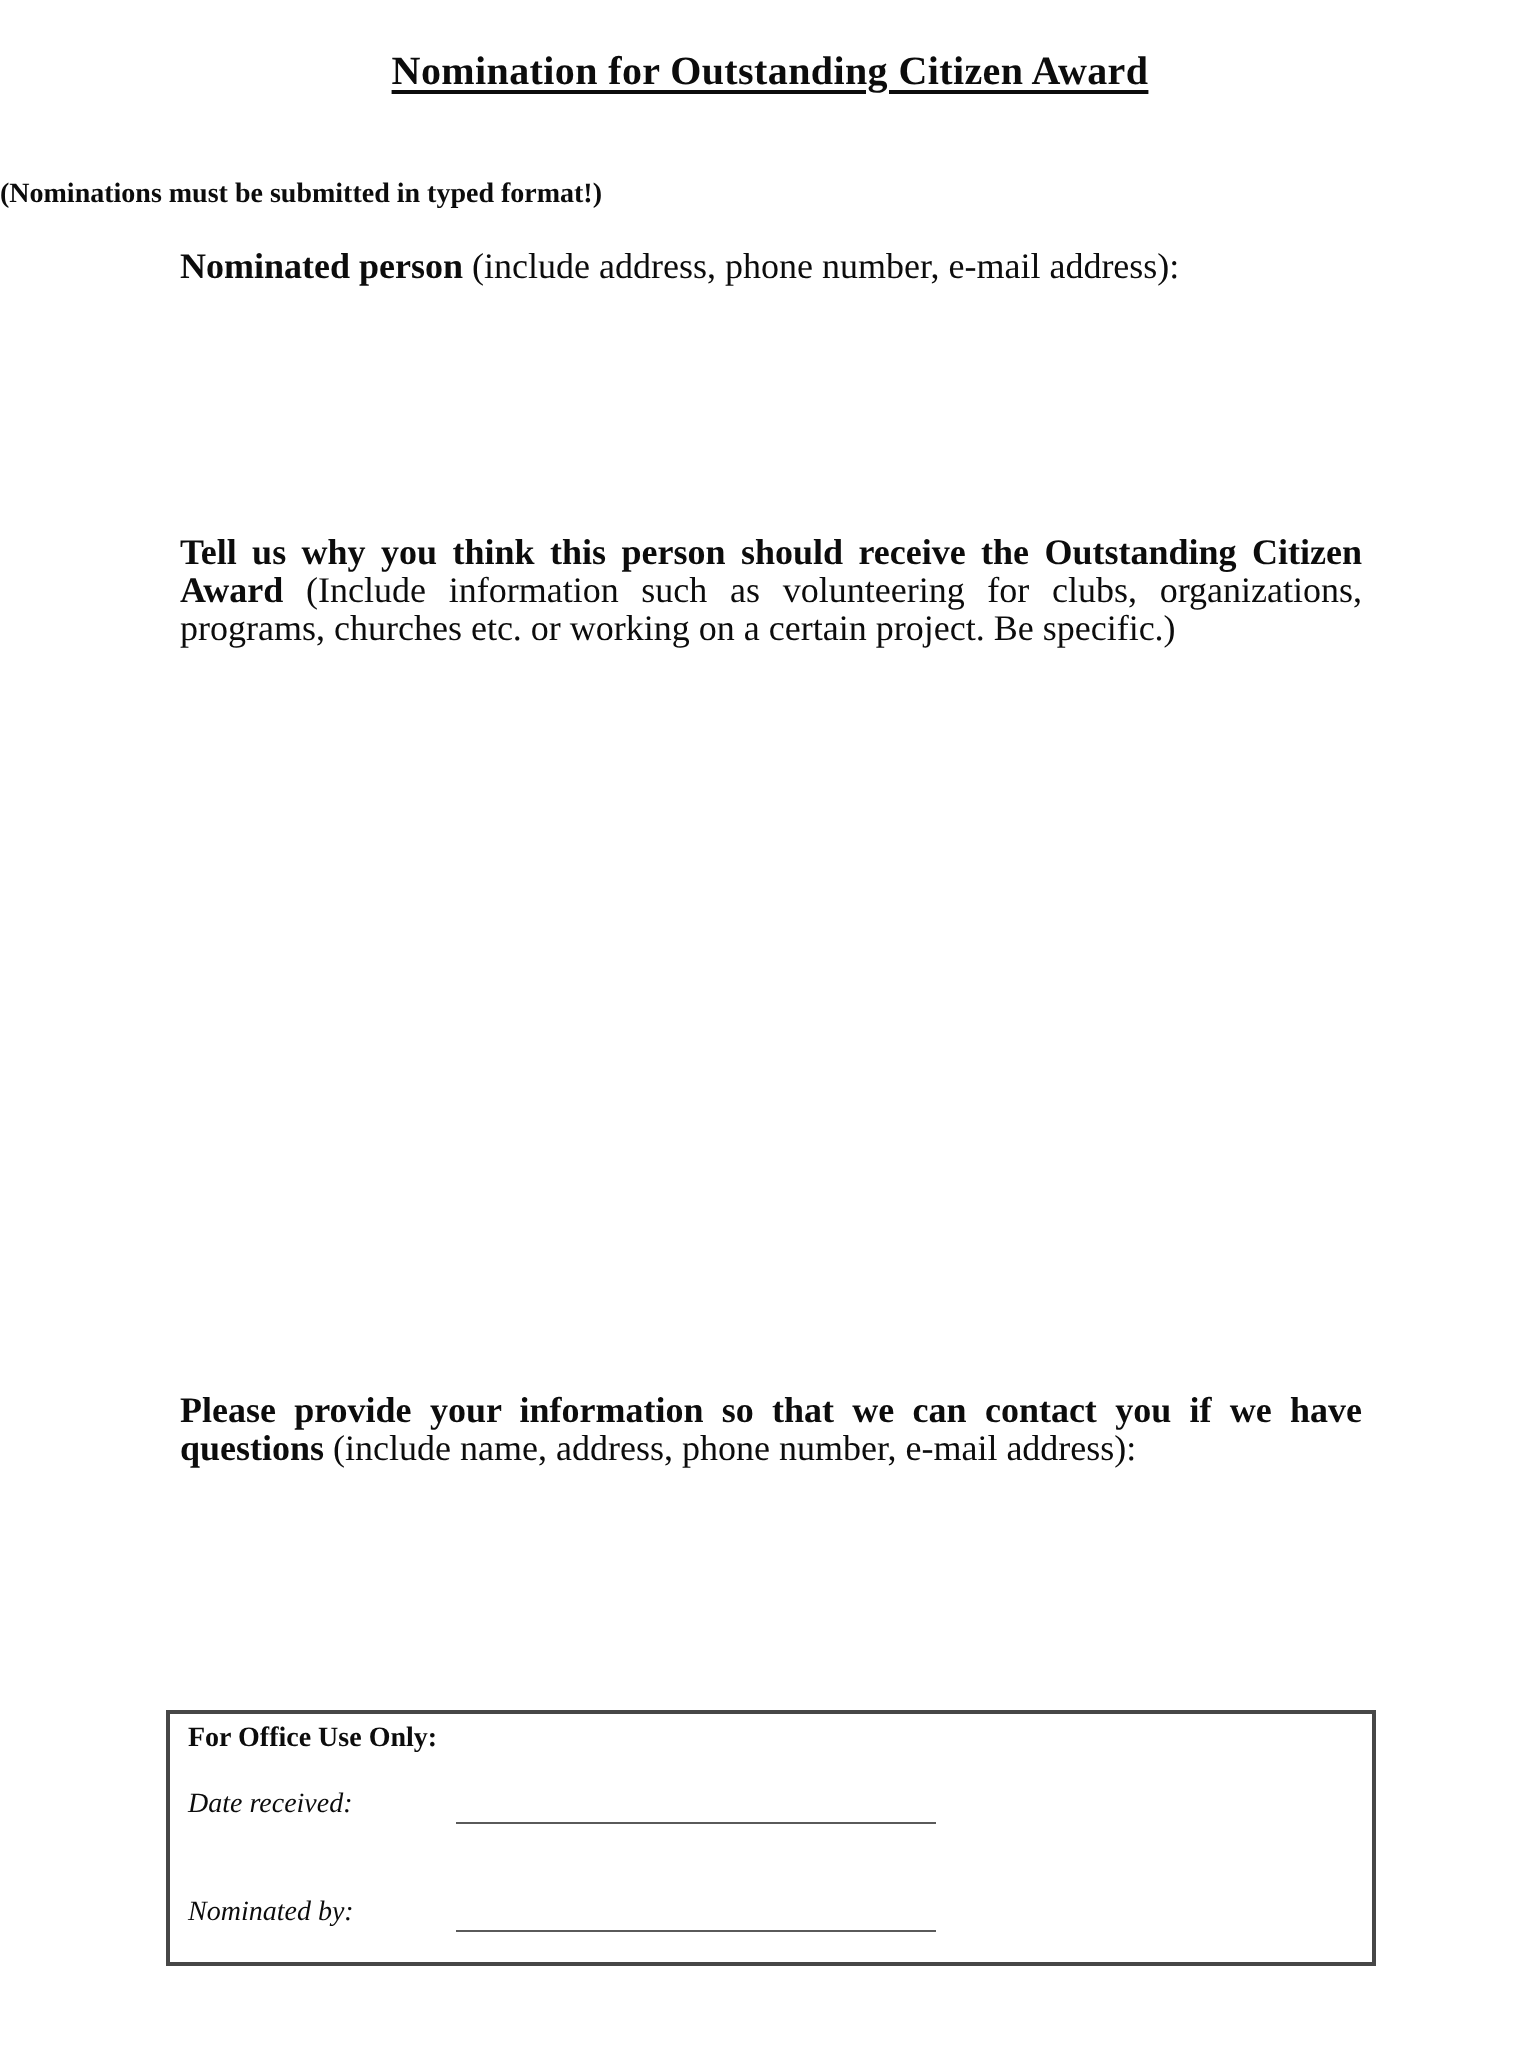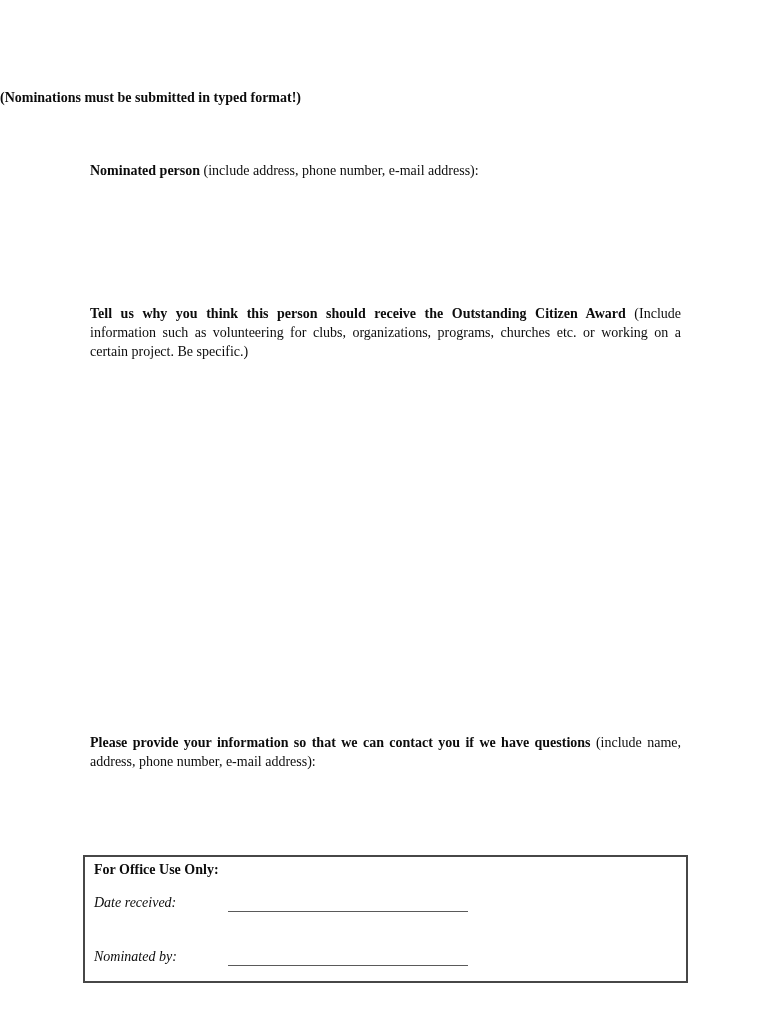--- a/index.html
+++ b/index.html
@@ -28,23 +28,22 @@
   .doc-title .tline-wrap { display: block; }
 
   .submission-note {
     position: absolute; top: 89px; left: 0; right: 0;
     text-align: left;
     font-weight: bold; font-size: 14px; line-height: 18px;
   }
 
   .para {
     position: absolute; left: 90px; width: 591px;
-    font-size: 14px; line-height: 19px;
+    font-size: 18px; line-height: 19px;
     text-align: justify;
-    margin-top: 37px;
   }
   .para .b { font-weight: bold; }
   .para-nominated { top: 124px; text-align: left; }
   .para-reason   { top: 267px; }
   .para-contact  { top: 696px; }
 
   .response-area { position: absolute; left: 90px; width: 591px; background: transparent; }
   .response-nominated { top: 146px; height: 112px; }
   .response-reason    { top: 326px; height: 362px; }
   .response-contact   { top: 736px; height: 112px; }
@@ -69,20 +68,21 @@
   }
   .fill-line-date { top: 37px; }
   .fill-line-recv { top: 91px; }
 </style>
 </head>
 <body>
 
 <div class="page">
 
   <h1 class="doc-title">
+    <span class="tline-wrap"><span class="tline">Nomination for Outstanding Citizen Award</span></span>
   </h1>
 
   <div class="submission-note">(Nominations must be submitted in typed format!)</div>
 
   <p class="para para-nominated"><span class="b">Nominated person</span><span> (include address, phone number, e-mail address):</span></p>
 
   <div class="response-area response-nominated"></div>
 
   <p class="para para-reason"><span class="b">Tell us why you think this person should receive the Outstanding Citizen Award</span><span> (Include information such as volunteering for clubs, organizations, programs, churches etc. or working on a certain project. Be specific.)</span></p>
 

